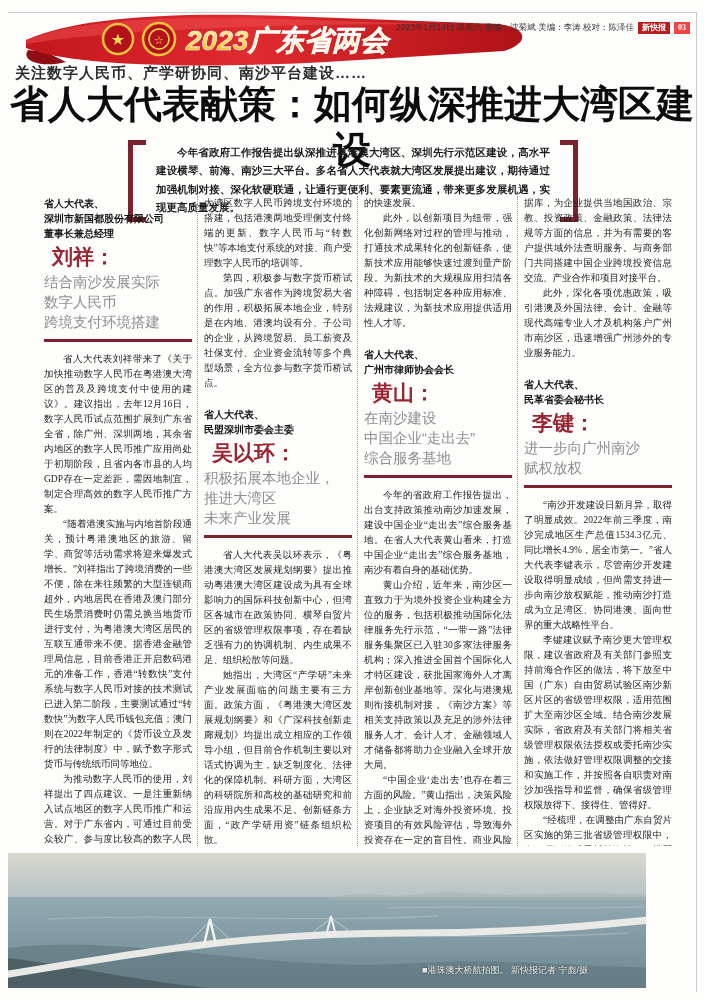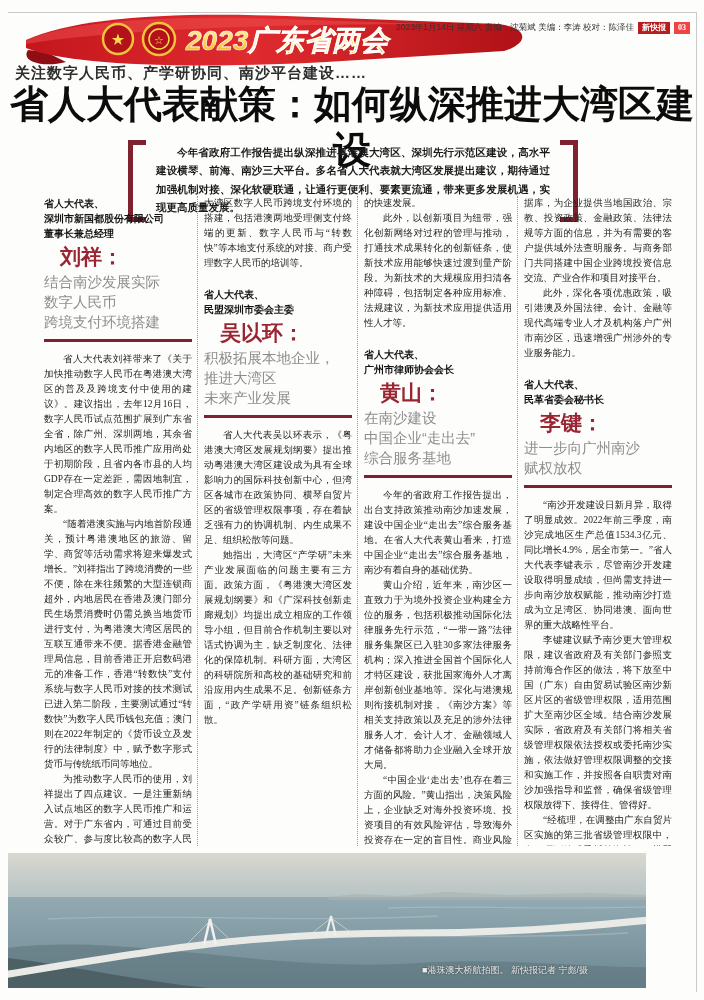--- a/index.html
+++ b/index.html
@@ -28,21 +28,21 @@
   
   .cols{position:absolute;left:44px;top:196px;width:630px;height:650px;display:flex;}
   .col{width:148px;overflow:hidden;}
   .col:not(:last-child){padding-right:5px;border-right:1px dotted #9a9a9a;margin-right:6px;}
   .para{font:9.5px/1.58 "Liberation Serif","DejaVu Serif",serif;color:#1c1c1c;
         text-align:justify;text-indent:2em;margin:0;}
   .para.noindent{text-indent:0;}
   .speaker:not(:first-child){margin-top:16px;}
   .speaker{margin-bottom:10px;}
   .role{font:bold 10px/1.5 "Liberation Sans",sans-serif;color:#141414;}
-  .sname{font:bold 21px/1.25 "Liberation Sans",sans-serif;color:#9a2431;margin:3px 16px 2px;}
+  .sname{font:bold 21px/1.25 "Liberation Sans",sans-serif;color:#9a2431;margin:3px 8px 2px;}
   .quote{font:14.5px/1.38 "Liberation Sans",sans-serif;color:#8d8d8d;}
   .rule{height:3px;background:#7e2230;margin-top:7px;}
   
   .photo{position:absolute;left:8px;top:853px;width:638px;height:135px;overflow:hidden;}
   .caption{position:absolute;right:58px;bottom:12px;font:9px/1.2 "Liberation Sans",sans-serif;
            color:#e9e9e6;text-shadow:0 0 2px rgba(0,0,0,.6);}
 </style>
 </head>
 <body>
 
@@ -105,20 +105,21 @@
           <div class="quote">数字人民币</div>
           <div class="quote">跨境支付环境搭建</div>
           <div class="rule"></div>
         </div>
         <p class="para">省人大代表刘祥带来了《关于加快推动数字人民币在粤港澳大湾区的普及及跨境支付中使用的建议》。建议指出，去年12月16日，数字人民币试点范围扩展到广东省全省，除广州、深圳两地，其余省内地区的数字人民币推广应用尚处于初期阶段，且省内各市县的人均GDP存在一定差距，需因地制宜，制定合理高效的数字人民币推广方案。</p>
         <p class="para">“随着港澳实施与内地首阶段通关，预计粤港澳地区的旅游、留学、商贸等活动需求将迎来爆发式增长。”刘祥指出了跨境消费的一些不便，除在来往频繁的大型连锁商超外，内地居民在香港及澳门部分民生场景消费时仍需兑换当地货币进行支付，为粤港澳大湾区居民的互联互通带来不便。据香港金融管理局信息，目前香港正开启数码港元的准备工作，香港“转数快”支付系统与数字人民币对接的技术测试已进入第二阶段，主要测试通过“转数快”为数字人民币钱包充值；澳门则在2022年制定的《货币设立及发行的法律制度》中，赋予数字形式货币与传统纸币同等地位。</p>
         <p class="para">为推动数字人民币的使用，刘祥提出了四点建议。一是注重新纳入试点地区的数字人民币推广和运营。对于广东省内，可通过目前受众较广、参与度比较高的数字人民币红包、消费券等方式，以小额、高频的形式，加强广东省内经济较为薄弱地区的数字人民币使用和推广。</p>
       </div>
     <div class="col">
         <p class="para noindent">大湾区数字人民币跨境支付环境的搭建，包括港澳两地受理侧支付终端的更新、数字人民币与“转数快”等本地支付系统的对接、商户受理数字人民币的培训等。</p>
+        <p class="para">第四，积极参与数字货币桥试点。加强广东省作为跨境贸易大省的作用，积极拓展本地企业，特别是在内地、港澳均设有分、子公司的企业，从跨境贸易、员工薪资及社保支付、企业资金流转等多个典型场景，全方位参与数字货币桥试点。</p>
         <div class="speaker">
           <div class="role">省人大代表、</div>
           <div class="role">民盟深圳市委会主委</div>
           <div class="sname">吴以环：</div>
           <div class="quote">积极拓展本地企业，</div>
           <div class="quote">推进大湾区</div>
           <div class="quote">未来产业发展</div>
           <div class="rule"></div>
         </div>
         <p class="para">省人大代表吴以环表示，《粤港澳大湾区发展规划纲要》提出推动粤港澳大湾区建设成为具有全球影响力的国际科技创新中心，但湾区各城市在政策协同、横琴自贸片区的省级管理权限事项，存在着缺乏强有力的协调机制、内生成果不足、组织松散等问题。</p>

